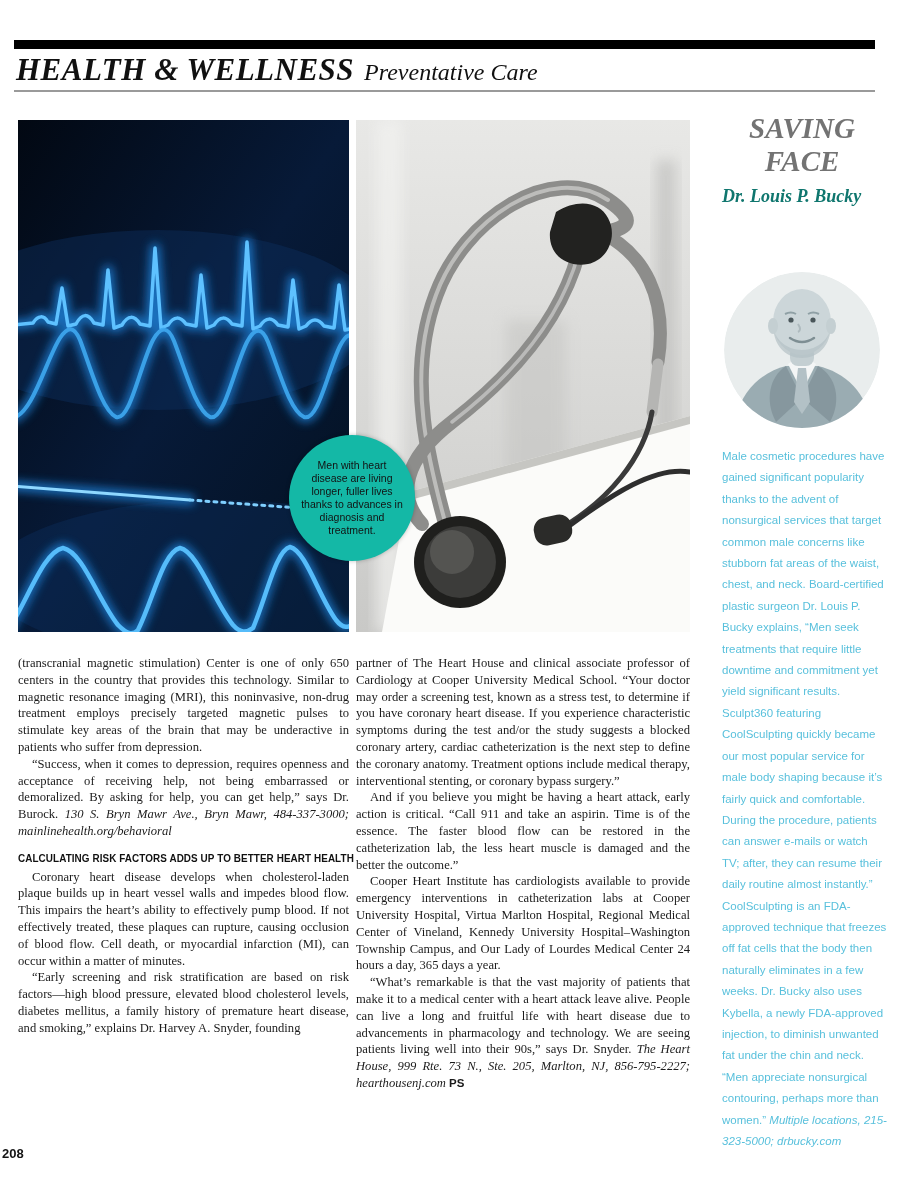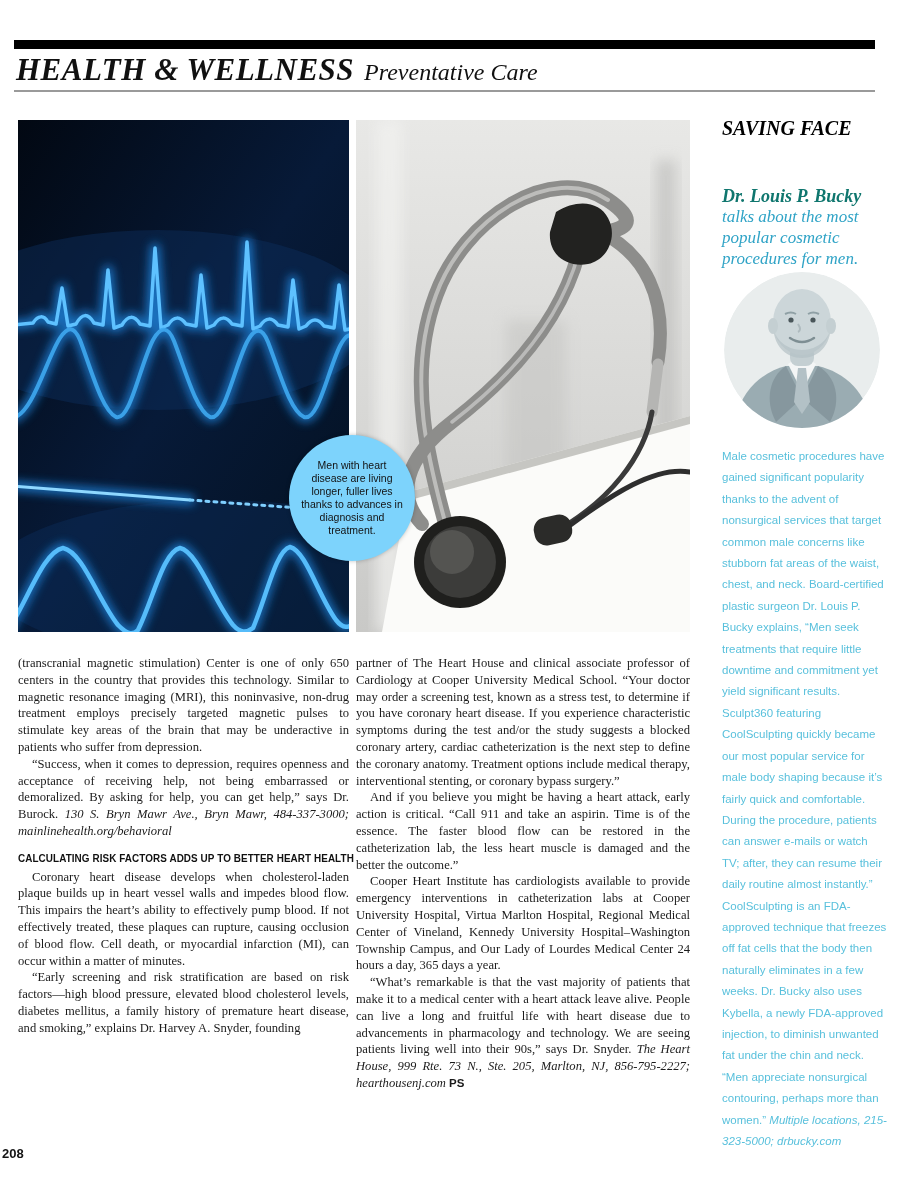--- a/index.html
+++ b/index.html
@@ -11,27 +11,27 @@
   .masthead{position:absolute;left:16px;top:52px;width:860px;white-space:nowrap;}
   .masthead .section{font-style:italic;font-weight:700;font-size:31px;letter-spacing:.5px;color:#111;}
   .masthead .tagline{font-style:italic;font-weight:400;font-size:24px;margin-left:10px;color:#111;}
   .headrule{position:absolute;left:14px;top:90px;width:861px;height:2px;background:#9a9a9a;}
 
   
   .photo{position:absolute;display:block;}
   .ekg{left:18px;top:120px;width:331px;height:512px;}
   .steth{left:356px;top:120px;width:334px;height:512px;}
   .callout{position:absolute;left:289px;top:435px;width:126px;height:126px;border-radius:50%;
-           background:#7dd3fc;box-shadow:0 0 4px rgba(0,0,0,.25);display:flex;align-items:center;justify-content:center;}
+           background:#14b8a6;box-shadow:0 0 4px rgba(0,0,0,.25);display:flex;align-items:center;justify-content:center;}
   .callout span{font-family:"Liberation Sans",sans-serif;font-size:10.5px;line-height:13px;
                 text-align:center;color:#121212;width:104px;}
 
   
   .sb-title{position:absolute;left:722px;top:112px;width:160px;font-style:italic;font-weight:700;
-            font-size:20px;line-height:33px;color:#000000;}
+            font-size:29px;line-height:33px;color:#737373;text-align:center;}
   .sb-byline{position:absolute;left:722px;top:186px;width:170px;font-style:italic;font-weight:700;
              font-size:18px;color:#0f766e;}
   .sb-deck{position:absolute;left:722px;top:206px;width:168px;font-style:italic;font-size:17px;
            line-height:21px;color:#2fa3c6;}
   .sb-portrait{position:absolute;left:724px;top:272px;width:156px;height:156px;border-radius:50%;overflow:hidden;}
   .sb-body{position:absolute;left:722px;top:446px;width:166px;font-family:"Liberation Sans",sans-serif;
            font-size:11.5px;line-height:21.4px;color:#58c0dc;}
   .sb-body .cite{font-style:italic;}
 
   
@@ -135,21 +135,20 @@
     <circle cx="104" cy="442" r="36" fill="#3c3c3a"></circle>
     <circle cx="96" cy="432" r="22" fill="#5a5a58" opacity=".8"></circle>
   </svg>
 
   <div class="callout">
     <span>Men with heart disease are living longer, fuller lives thanks to advances in diagnosis and treatment.</span>
   </div>
 
   <div class="sb-title">SAVING FACE</div>
   <div class="sb-byline">Dr. Louis P. Bucky</div>
-  <div class="sb-deck">talks about the most popular cosmetic procedures for men.</div>
 
   <div class="sb-portrait">
     <svg viewBox="0 0 156 156" width="156" height="156">
       <circle cx="78" cy="78" r="78" fill="#e9eded"></circle>
 
       <path d="M10,156 C14,120 38,100 62,94 L94,94 C120,100 144,120 148,156 Z" fill="#9aacb2"></path>
       <path d="M62,94 L78,126 L52,150 C40,128 46,104 62,94 Z" fill="#86979e"></path>
       <path d="M94,94 L78,126 L106,150 C118,128 112,104 94,94 Z" fill="#86979e"></path>
 
       <path d="M64,92 L78,120 L92,92 L86,88 L70,88 Z" fill="#f4f6f6"></path>

